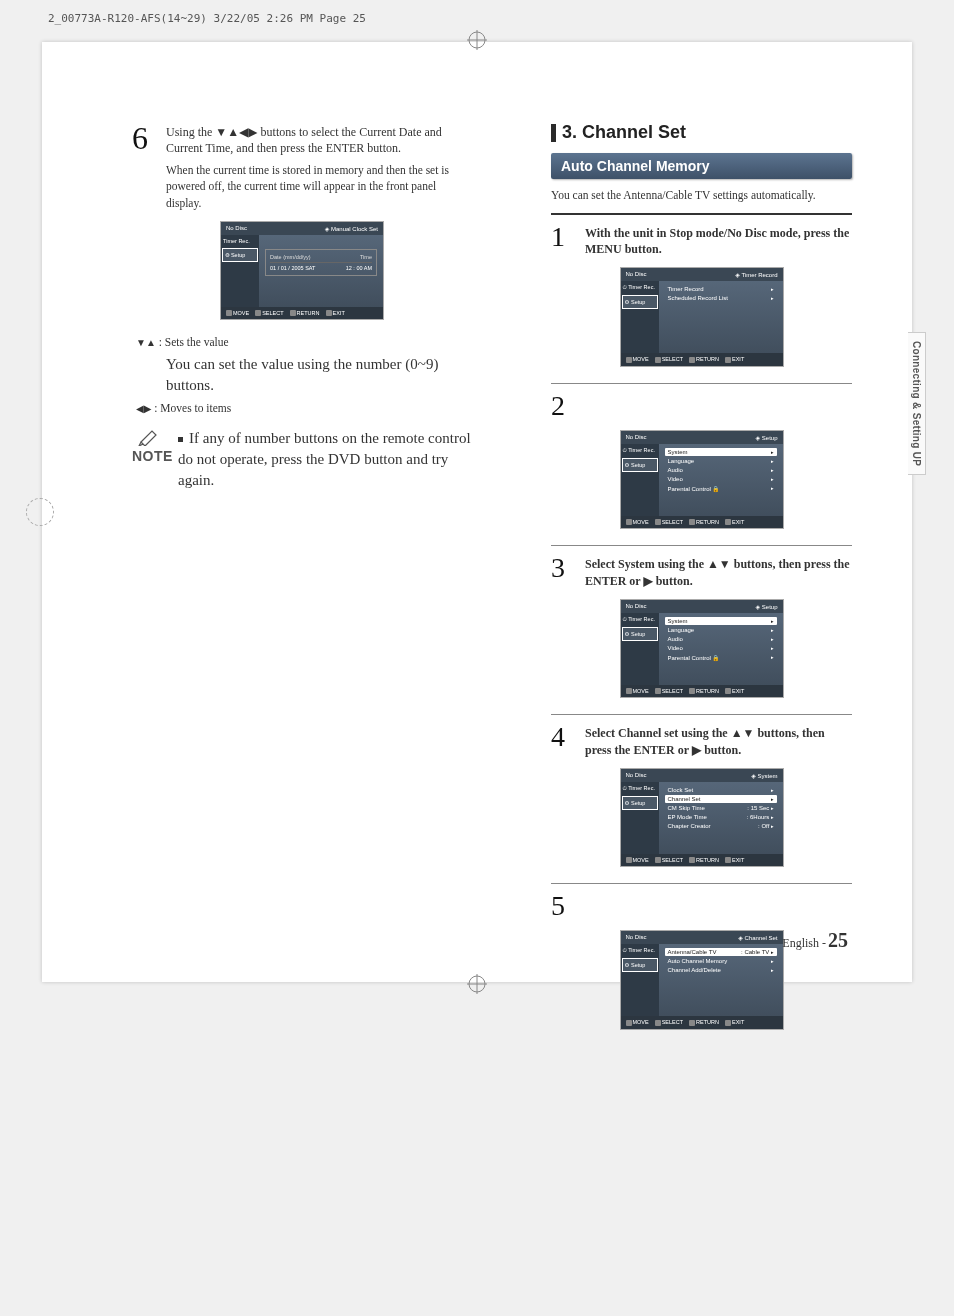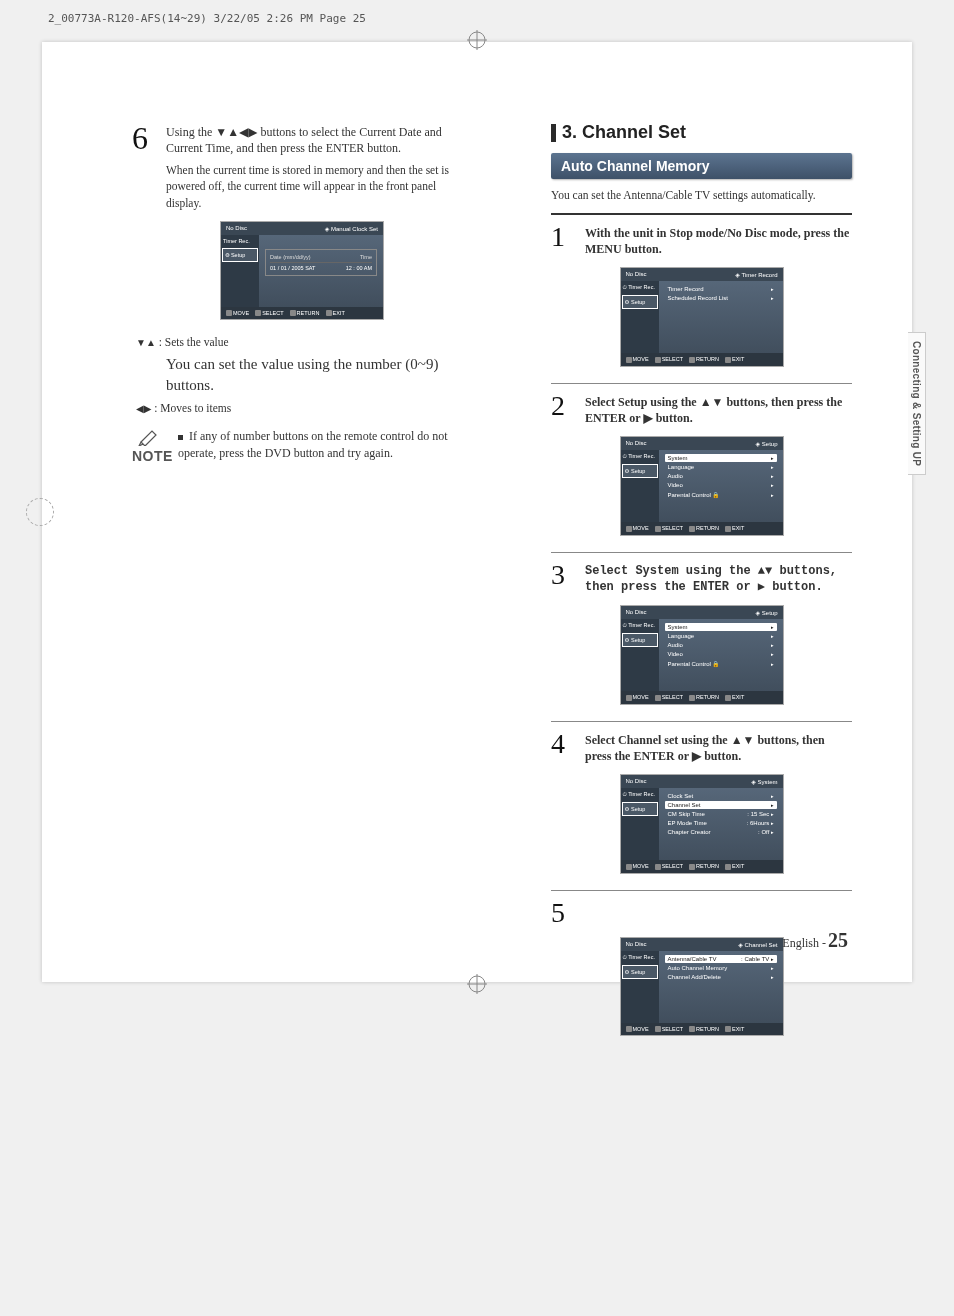--- a/index.html
+++ b/index.html
@@ -35,21 +35,21 @@
   .section-head .bar { width:5px; height:18px; background:#2a2a2a;}
   .section-head .txt { font-size: 18px; font-weight: bold; color:#222;}
   .subhead { background: linear-gradient(#5c7490,#3e5168); color:#fff; font-family: Arial, sans-serif; font-weight:bold; font-size:14px; padding:5px 10px; border-radius:2px; margin-bottom:10px; box-shadow: 1px 1px 2px rgba(0,0,0,0.3);}
   .intro { font-size:11.5px; margin-bottom:12px; }
   .hr { border:none; border-top:2px solid #333; margin: 4px 0 8px 0;}
   .hr.thin{border-top:1px solid #888;}
   .note-row { display:flex; gap:12px; align-items:flex-start; margin-top:14px;}
   .note-icon { width:34px; text-align:center; font-family:Arial,sans-serif;}
   .note-icon svg{display:block; margin:0 auto 2px;}
   .note-icon .lbl { font-size:14px; font-weight:bold; color:#555; letter-spacing:0.5px;}
-  .note-text { font-size:12px; line-height:1.4; flex:1;}
+  .note-text { font-size:15px; line-height:1.4; flex:1;}
   .note-bullet { display:inline-block; width:5px; height:5px; background:#333; margin-right:6px; vertical-align:middle;}
   .anno { font-size:11.5px; margin: 6px 0 6px 4px; }
   .anno-indent { font-size:15px; margin: 4px 0 4px 34px; line-height:1.4;}
   .tri { font-family: Arial, sans-serif; font-size:10px; }
   .side-tab { position:absolute; right:-14px; top:290px; writing-mode: vertical-rl; font-family: Arial, sans-serif; font-size:10px; font-weight:bold; color:#555; letter-spacing:0.3px; border:1px solid #ccc; border-left:none; padding:8px 3px; background:#fafafa;}
   .page-footer { position:absolute; bottom:30px; right:64px; font-size:12px;}
   .page-footer .pn { font-size:20px; font-weight:bold; margin-left:2px;}
   .circ-half { position:absolute; left:-16px; top:50%; width:28px; height:28px; border:1px dashed #aaa; border-radius:50%; transform:translateY(-50%);}
 </style>
 </head>
@@ -170,21 +170,20 @@
       <span><b></b>MOVE</span>
             <span><b></b>SELECT</span>
             <span><b></b>RETURN</span>
             <span><b></b>EXIT</span>
     </div>
         </div>
       <hr class="hr thin">
 
       <div class="step">
         <div class="step-num small">2</div>
-        <div class="step-text bold" style="font-weight:bold;">Select Setup using the ▲▼ buttons, then press the ENTER or ▶ button.</div>
       </div>
       <div class="osd">
     <div class="osd-top">
             <span>No Disc</span>
             <span>◈ Setup</span>
           </div>
     <div class="osd-body">
       <div class="osd-side">
         <div class="osd-side-item">⏱ Timer Rec.</div>
         <div class="osd-side-item sel">⚙ Setup</div>
@@ -216,21 +215,21 @@
       <span><b></b>MOVE</span>
             <span><b></b>SELECT</span>
             <span><b></b>RETURN</span>
             <span><b></b>EXIT</span>
     </div>
         </div>
       <hr class="hr thin">
 
       <div class="step">
         <div class="step-num small">3</div>
-        <div class="step-text bold" style="font-weight:bold;font-family:Liberation Mono, monospace;">Select System using the ▲▼ buttons, then press the ENTER or ▶ button.</div>
+        <div class="step-text bold" style="font-weight:bold;">Select System using the ▲▼ buttons, then press the ENTER or ▶ button.</div>
       </div>
       <div class="osd">
     <div class="osd-top">
             <span>No Disc</span>
             <span>◈ Setup</span>
           </div>
     <div class="osd-body">
       <div class="osd-side">
         <div class="osd-side-item">⏱ Timer Rec.</div>
         <div class="osd-side-item sel">⚙ Setup</div>

